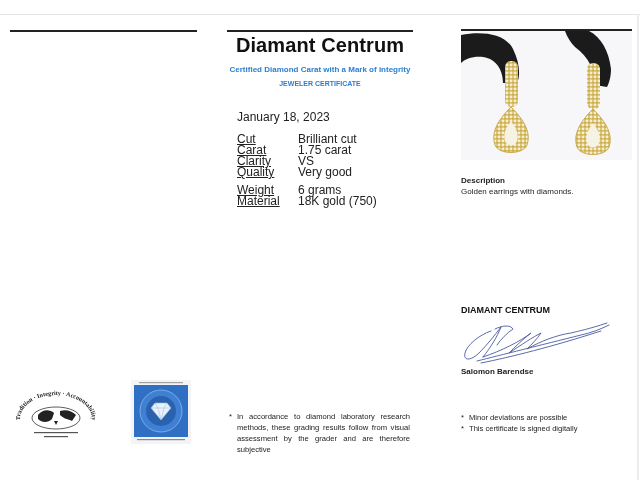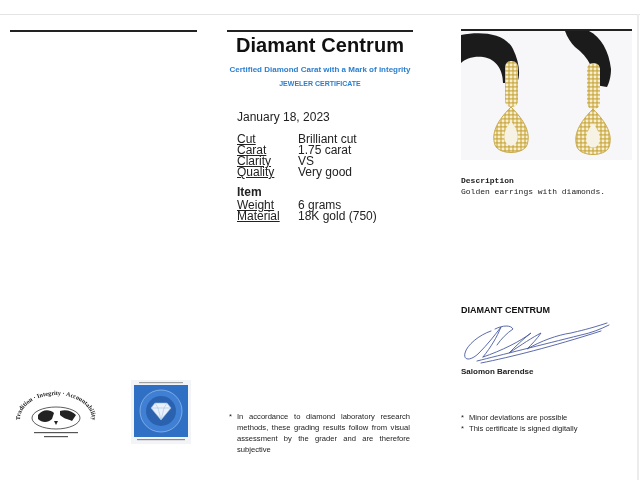--- a/index.html
+++ b/index.html
@@ -21,21 +21,21 @@
 
     .details { position: absolute; left: 237px; top: 110px; width: 180px; font-size: 12px; color: #222; }
     .date { margin-bottom: 10px; }
     .section-h { font-weight: bold; margin-bottom: 1px; }
     .row { display: flex; height: 11px; line-height: 11px; }
     .row .k { width: 61px; text-decoration: underline; }
     .gap { height: 7px; }
 
     .photo { position: absolute; left: 461px; top: 31px; width: 171px; height: 129px; background: #f7f6f8; overflow: hidden; }
 
-    .desc { position: absolute; left: 461px; top: 176px; font-size: 8px; color: #222; font-family: Liberation Mono, monospace; }
+    .desc { position: absolute; left: 461px; top: 176px; font-size: 8px; color: #222; }
     .desc .h { font-weight: bold; margin-bottom: 2px; }
 
     .sig-block { position: absolute; left: 461px; top: 305px; width: 175px; }
     .sig-company { font-size: 9px; font-weight: bold; color: #111; }
     .sig-svg { display: block; margin-top: 2px; }
     .sig-name { font-size: 8px; font-weight: bold; color: #222; margin-top: -2px; }
 
     .logo1 { position: absolute; left: 14px; top: 385px; width: 82px; height: 55px; }
     .logo2 { position: absolute; left: 131px; top: 380px; width: 60px; height: 64px; }
 
@@ -78,21 +78,20 @@
   <div class="row">
     <span class="k">Clarity</span>
     <span class="v">VS</span>
   </div>
   <div class="row">
     <span class="k">Quality</span>
     <span class="v">Very good</span>
   </div>
 
   <div class="gap"></div>
-  <div class="section-h">Item</div>
   <div class="row">
     <span class="k">Weight</span>
     <span class="v">6 grams</span>
   </div>
   <div class="row">
     <span class="k">Material</span>
     <span class="v">18K gold (750)</span>
   </div>
 </div>
 

